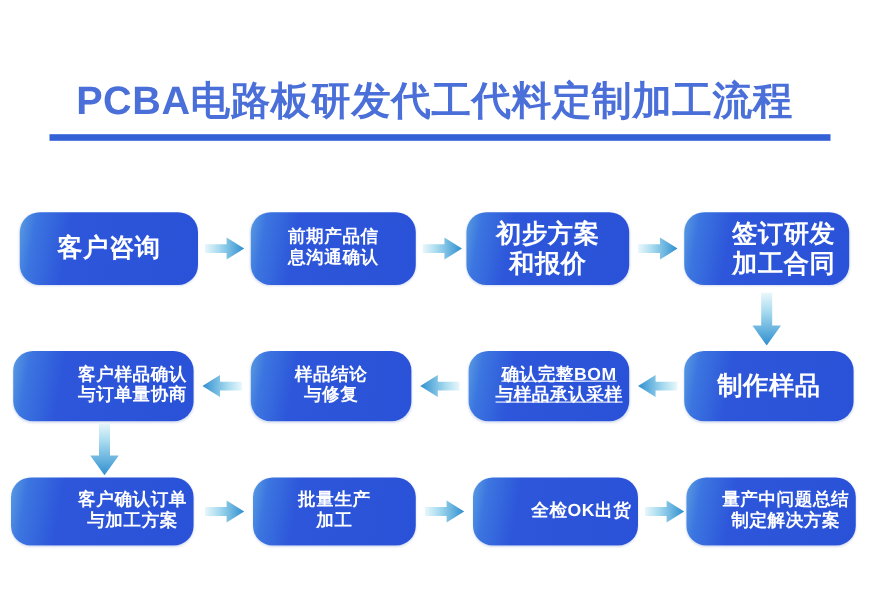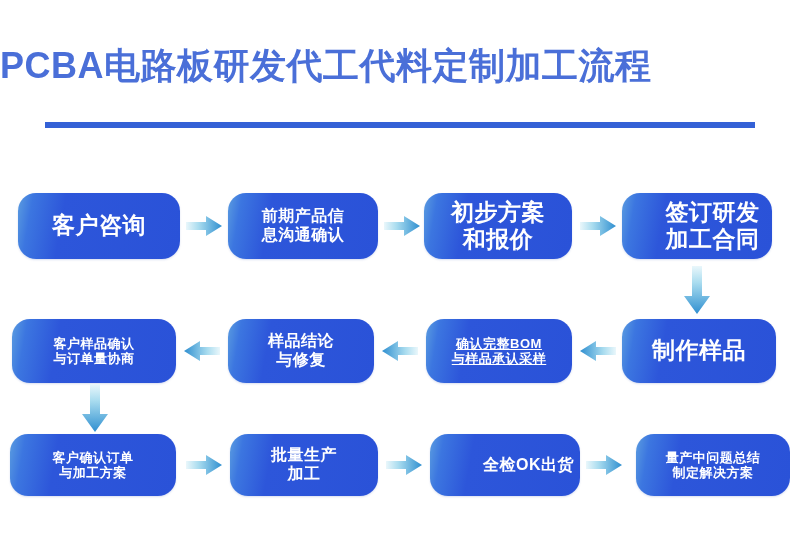--- a/index.html
+++ b/index.html
@@ -12,23 +12,23 @@
     height: 549px;
     position: relative;
     overflow: hidden;
     font-family: "Liberation Sans", "DejaVu Sans", sans-serif;
   }
 
   
   #title-block {
     position: absolute;
     left: 0;
-    top: 44px;
+    top: 70px;
     width: 790px;
-    text-align: left;
+    text-align: center;
   }
   #page-title {
     font-size: 36px;
     font-weight: bold;
     color: #4a6fd8;
     letter-spacing: 0.5px;
     line-height: 44px;
     white-space: nowrap;
   }
   #title-underline {
@@ -67,21 +67,21 @@
   .node .label {
     display: block;
     padding: 0 6px;
   }
   .node .label .l2 {
     display: block;
   }
 
   .t-big   { font-size: 23px; }
   .t-mid   { font-size: 16px; }
-  .t-xs    { font-size: 13px; }
+  .t-xs    { font-size: 16px; justify-content: flex-end; }
 
   
   .arrow {
     position: absolute;
   }
   .arrow svg { display: block; }
 
   
   .row1 { top: 177px; height: 66px; }
   .row2 { top: 303px; height: 64px; }
@@ -250,20 +250,20 @@
       <span>全检OK出货</span>
     </span>
   </div>
 
   <div class="arrow" style="left:586px; top:437px;">
     <svg width="36" height="24" viewBox="0 0 36 24">
       <path d="M0 8 H20 V2 L36 12 L20 22 V16 H0 Z" fill="url(#gradR)"></path>
     </svg>
   </div>
 
-  <div class="node row3 t-xs" style="left:624px; width:154px;margin-left:12px;">
+  <div class="node row3 t-xs" style="left:624px; width:154px;">
     <span class="label">
       <span>量产中问题总结</span>
       <span class="l2">制定解决方案</span>
     </span>
   </div>
 
 </div>
 
 </body></html>

